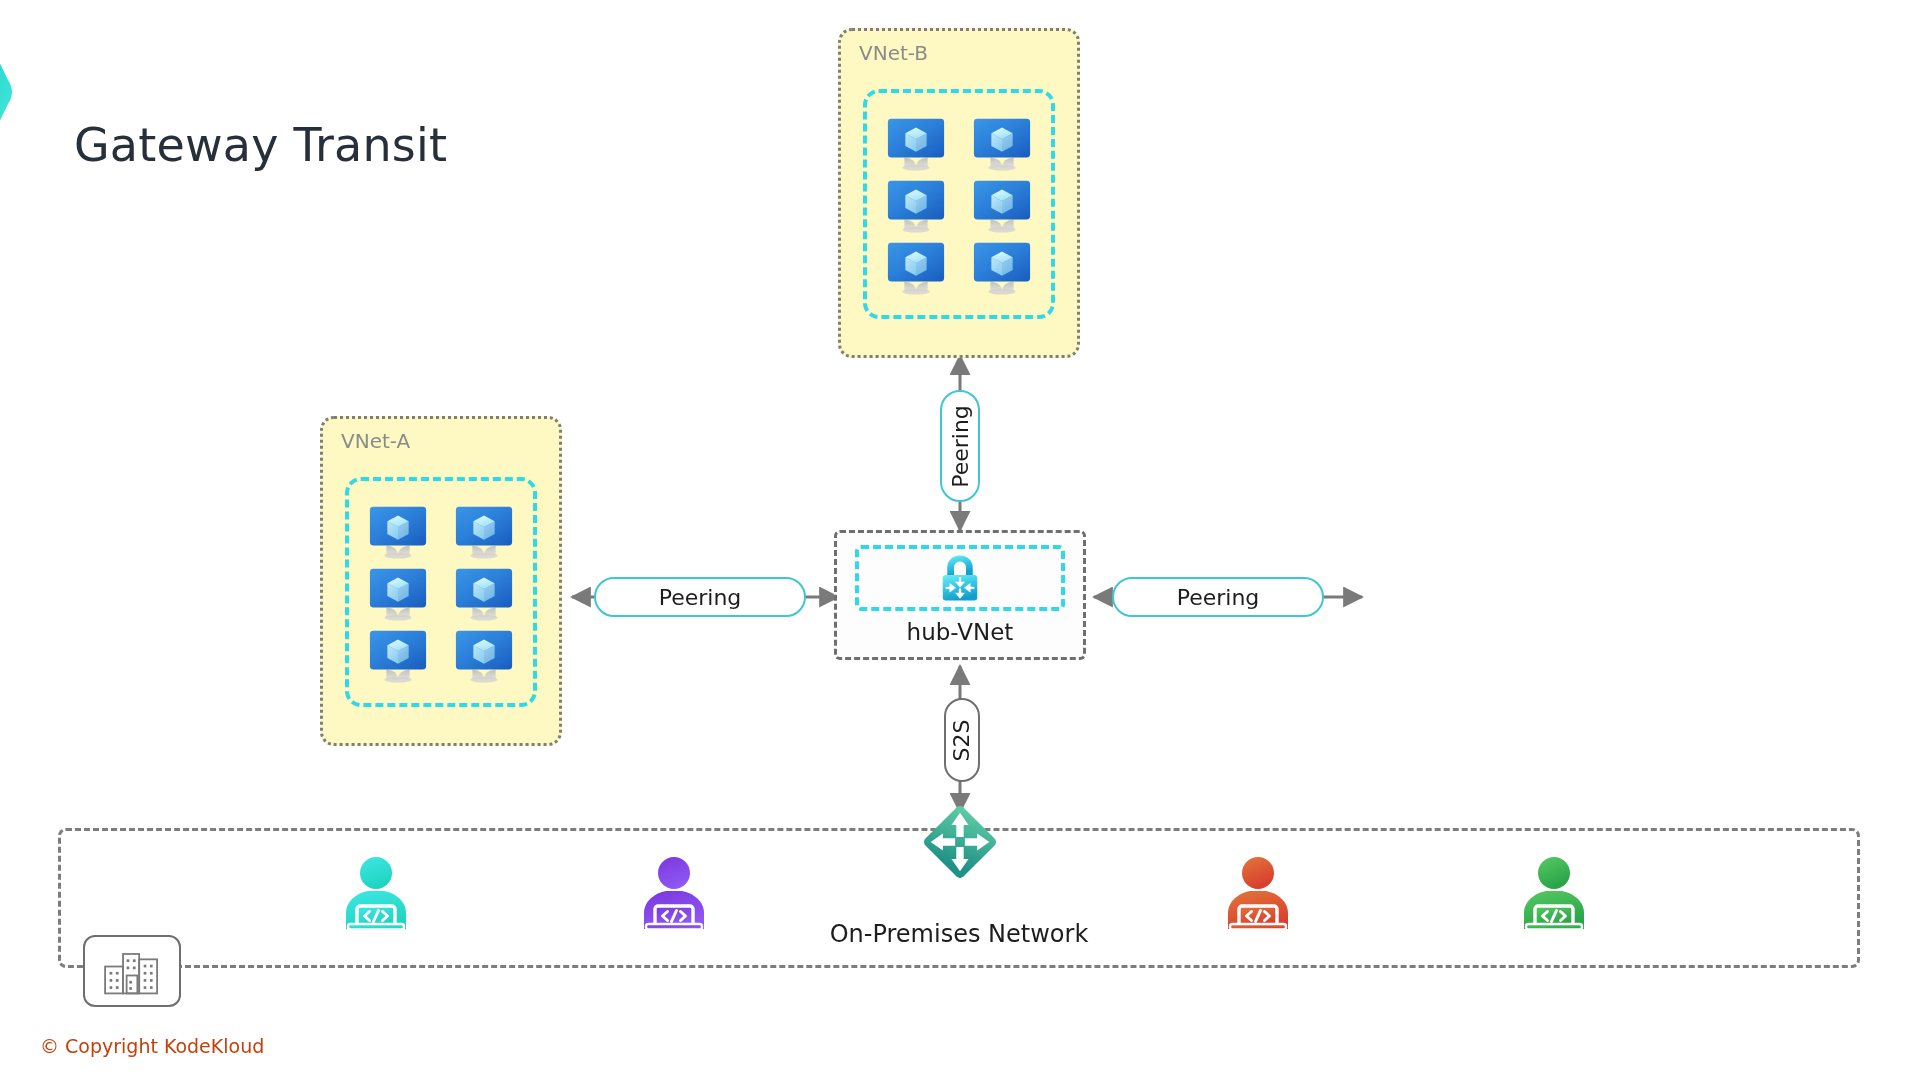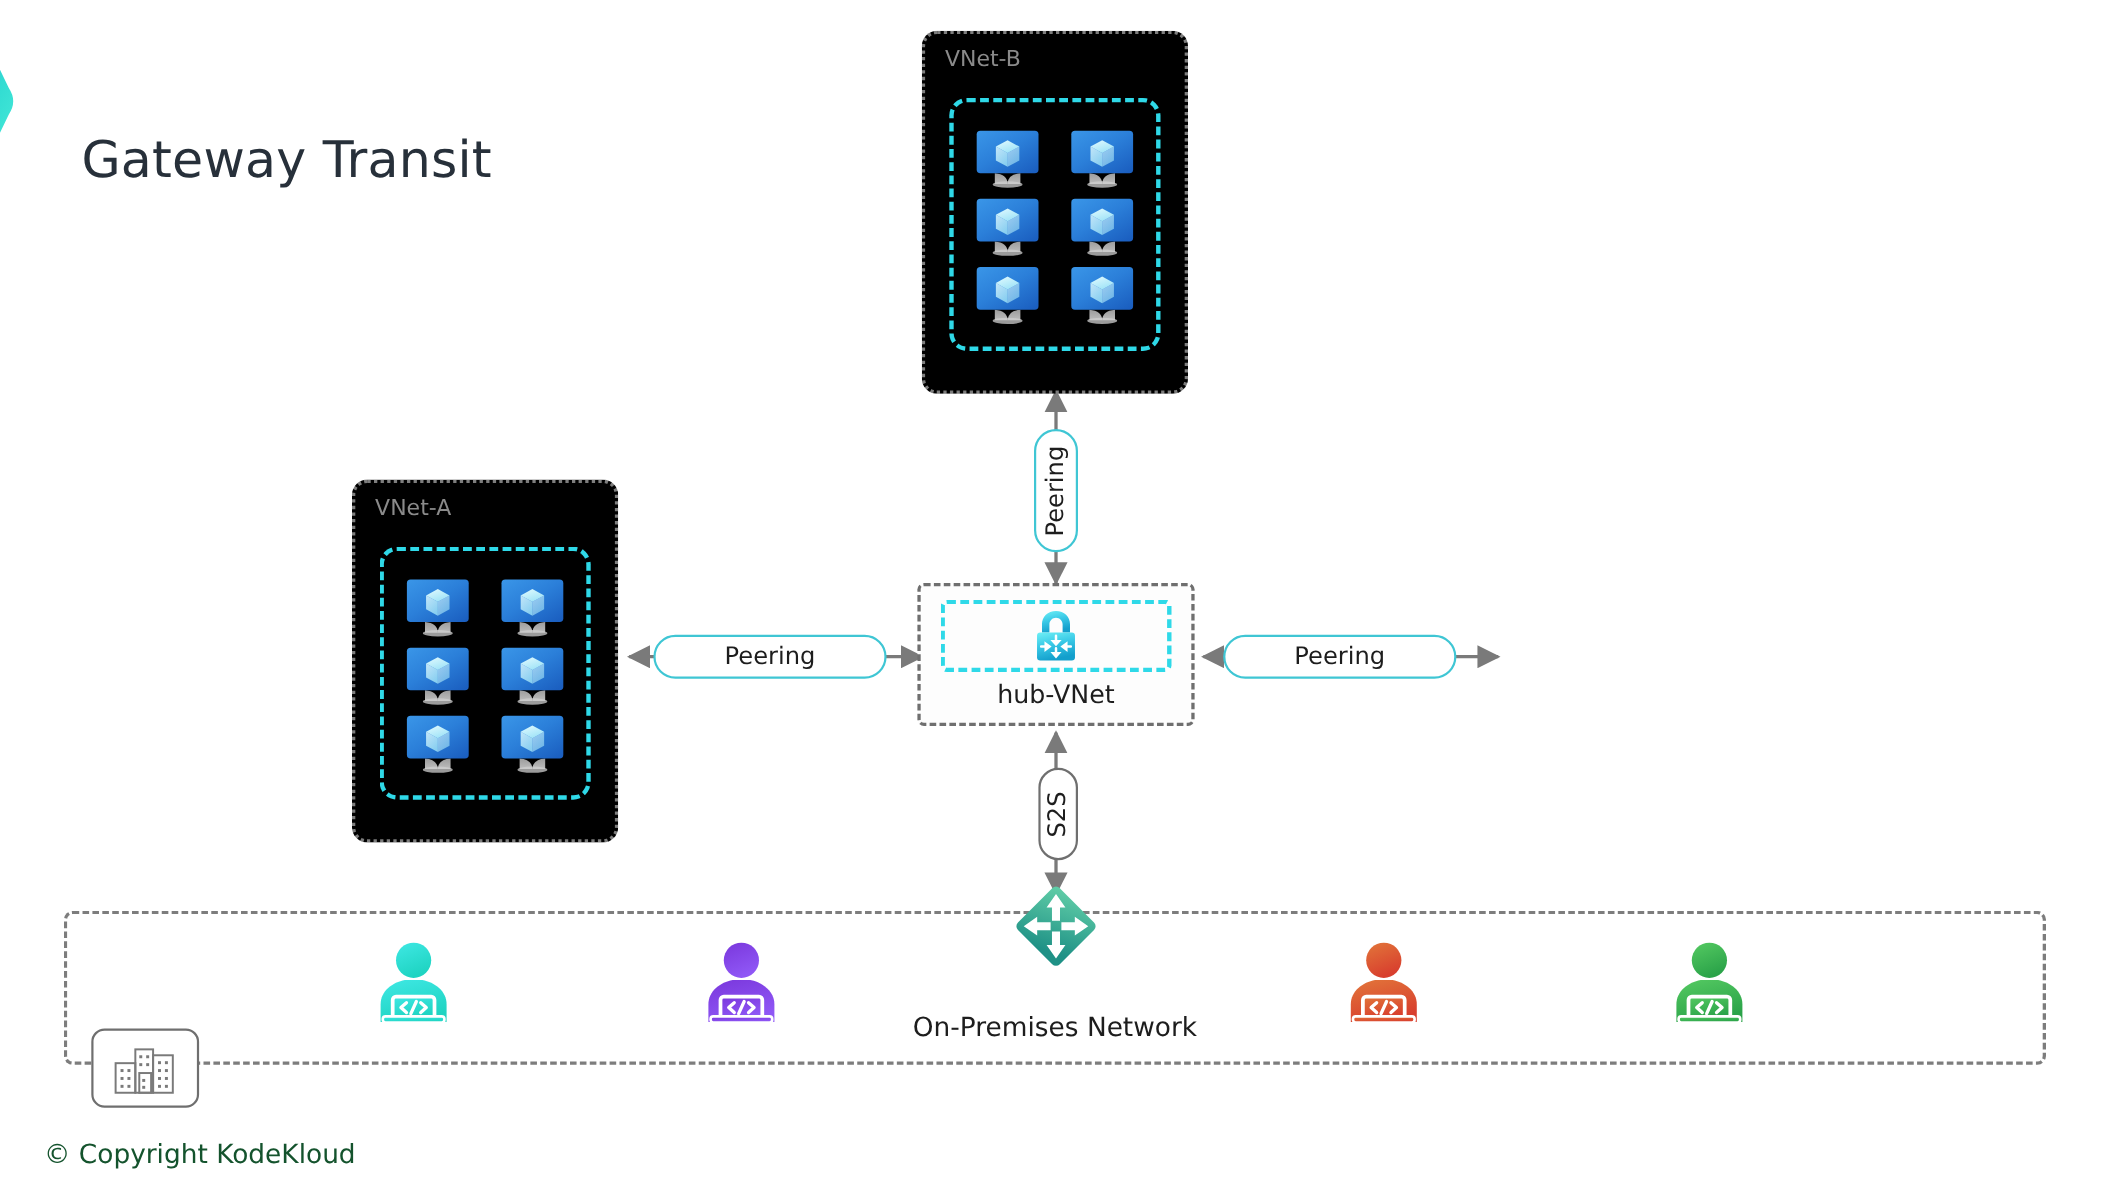--- a/index.html
+++ b/index.html
@@ -19,21 +19,21 @@
     position:absolute;left:74px;top:75px;
     font-size:46px;color:#27303a;font-weight:400;
     letter-spacing:.2px;white-space:nowrap;margin-top:43px;
   }
 
   
   .vnet-box{
     position:absolute;
     border:3px dotted #7d7d7d;
     border-radius:14px;
-    background:#000000;
+    background:#fef9c3;
     box-sizing:border-box;
   }
   .vnet-label{
     position:absolute;left:18px;top:10px;
     font-size:20px;color:#8a8a8a;white-space:nowrap;
   }
   .subnet-box{
     position:absolute;
     border:4px dashed #2fd9e8;
     border-radius:16px;
@@ -108,21 +108,21 @@
     border:2px solid #6f6f6f;
     border-radius:12px;
     background:#ffffff;
     box-sizing:border-box;
     display:flex;align-items:center;justify-content:center;
   }
   .dev-icon{width:72px;height:78px;display:block;position:absolute;}
 
   .copyright{
     position:absolute;left:40px;top:1035px;
-    font-size:24px;color:#14532d;white-space:nowrap;
+    font-size:19px;color:#c2410c;white-space:nowrap;
   }
 </style>
 </head>
 <body>
 
 <div id="stage">
 
   <svg class="logo-chevron" viewBox="0 0 46 140">
     <defs>
       <linearGradient id="lgChev" x1="0" y1="0" x2="0.4" y2="1">
@@ -293,21 +293,21 @@
         <svg class="vm-icon">
             <use href="#icoVM"></use>
           </svg>
         <svg class="vm-icon">
             <use href="#icoVM"></use>
           </svg>
       </div>
     </div>
   </div>
 
-  <div class="vnet-box" style="left:320px;top:436px;height:330px;width:242px;">
+  <div class="vnet-box" style="left:320px;top:416px;height:330px;width:242px;">
     <div class="vnet-label">VNet-A</div>
     <div class="subnet-box" style="left:22px;top:58px;right:22px;bottom:36px;">
       <div class="vm-grid">
         <svg class="vm-icon">
             <use href="#icoVM"></use>
           </svg>
         <svg class="vm-icon">
             <use href="#icoVM"></use>
           </svg>
         <svg class="vm-icon">

